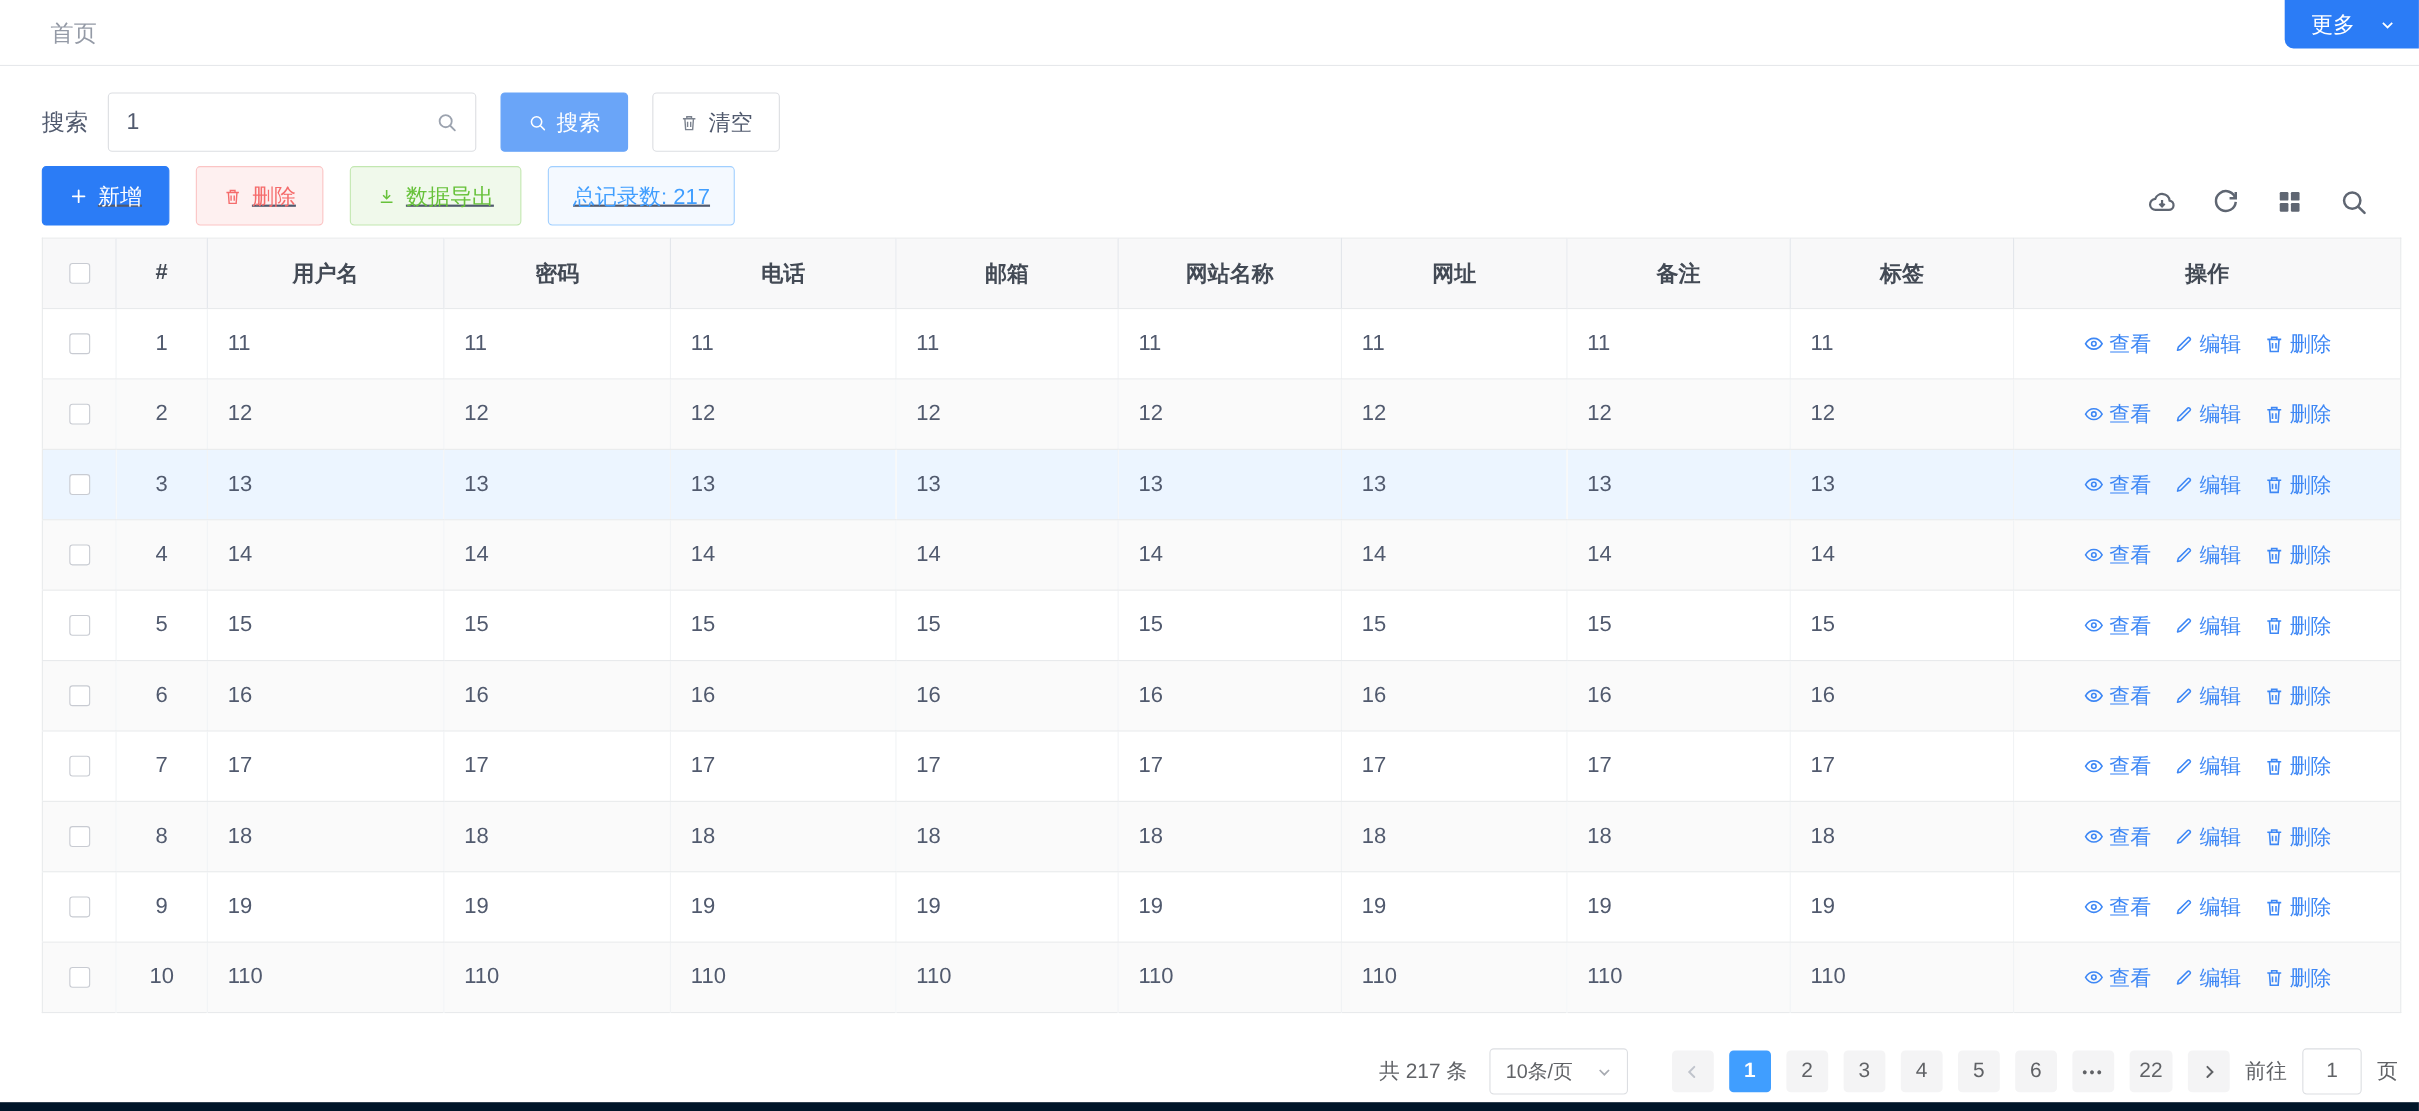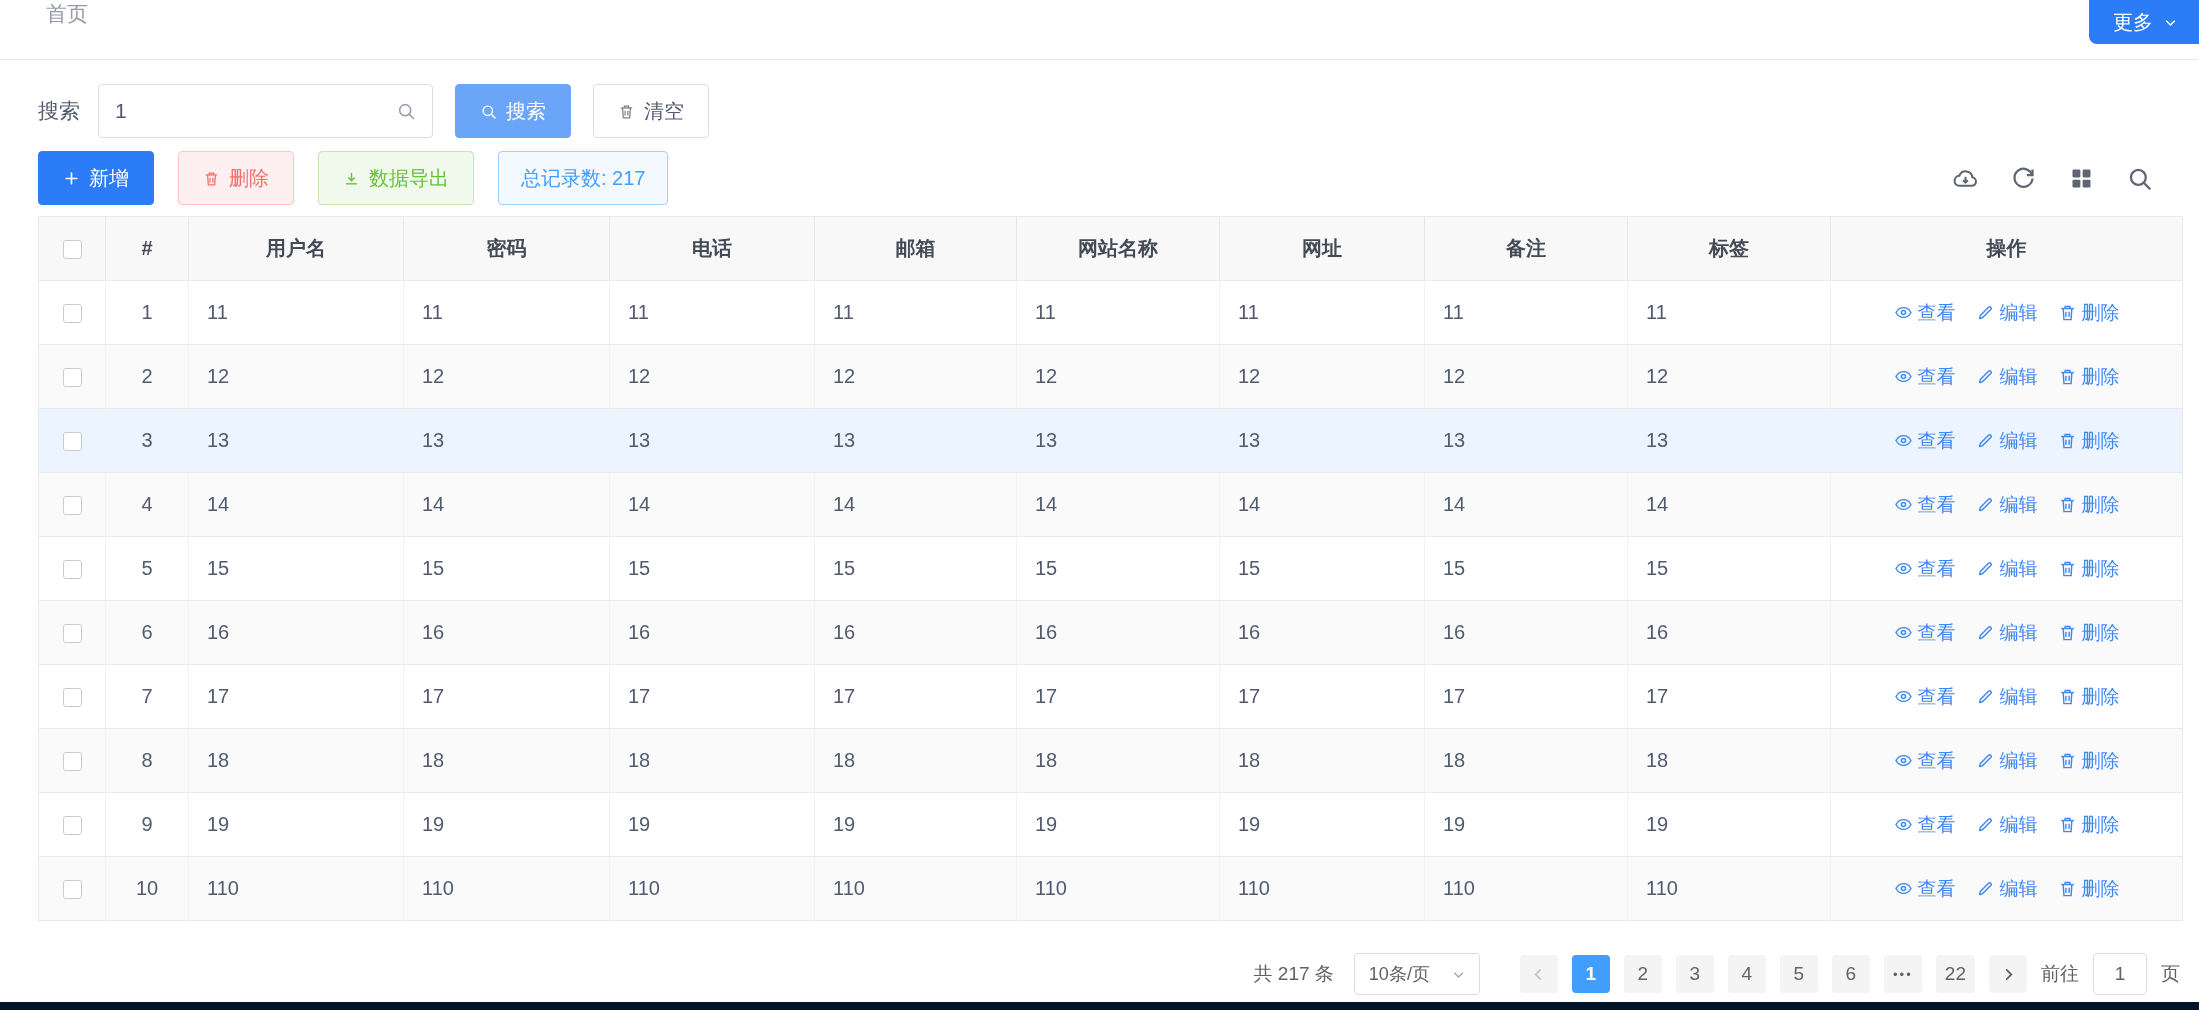--- a/index.html
+++ b/index.html
@@ -19,37 +19,36 @@
 
   
   .tabbar {
     height: 60px;
     display: flex;
     align-items: stretch;
     border-bottom: 1px solid #e6e8eb;
     padding-left: 18px;
     position: relative;
     background: #fff;
-    flex-direction: column;
   }
   .tab {
     display: flex; align-items: center; gap: 10px;
     padding: 0 28px; font-size: 21px; color: #949aa6;
     cursor: pointer; position: relative;
   }
   .tab.active { color: #2b7cf6; }
   .tab.active::after {
     content: ''; position: absolute; left: 6px; right: 6px; bottom: -1px;
     height: 3px; background: #2b7cf6;
   }
   .tab-close { font-size: 22px; color: #2b7cf6; line-height: 1; cursor: pointer; }
   .more-btn {
     position: absolute; top: 0; right: 0; height: 44px; padding: 0 20px 0 24px;
     background: #2b7cf6; color: #fff; border: none; font-size: 20px;
-    display: flex; align-items: center; gap: 9px;
+    display: flex; align-items: center; gap: 21px;
     border-radius: 0 0 0 8px; cursor: pointer;
     font-family: "Liberation Sans", sans-serif;
   }
 
   
   .search-row { display: flex; align-items: center; margin: 24px 38px 0 38px; }
   .search-label { font-size: 21px; color: #515a6e; margin-right: 18px; }
   .input-wrap {
     width: 335px; height: 54px; border: 1px solid #dcdee2; border-radius: 4px;
     display: flex; align-items: center; padding: 0 16px; background: #fff; gap: 10px;
@@ -64,21 +63,21 @@
     height: 54px; display: inline-flex; align-items: center; justify-content: center;
     gap: 9px; padding: 0 24px; border-radius: 4px; font-size: 20px;
     border: 1px solid transparent; cursor: pointer; white-space: nowrap;
     font-family: "Liberation Sans", sans-serif; background: #fff;
   }
   .btn-search { margin-left: 22px; background: #6aa5f8; border-color: #6aa5f8; color: #fff; }
   .btn-clear  { margin-left: 22px; background: #fff; border-color: #dcdee2; color: #515a6e; }
   .btn-clear .ic { color: #7b828e; }
 
   
-  .toolbar-row { display: flex; align-items: center; margin: 13px 38px 0 38px; }
+  .toolbar-row { display: flex; align-items: flex-end; margin: 13px 38px 0 38px; text-decoration: underline; }
   .btn-add    { background: #2b7cf6; border-color: #2b7cf6; color: #fff; }
   .btn-delete { background: #fef0f0; border-color: #fbc4c4; color: #f56c6c; margin-left: 24px; }
   .btn-export { background: #f0f9eb; border-color: #c2e7b0; color: #67c23a; margin-left: 24px; }
   .total-badge {
     margin-left: 24px; height: 54px; display: inline-flex; align-items: center;
     padding: 12px 22px; border: 1px solid #a0cfff; color: #409eff;
     border-radius: 4px; font-size: 20px; background: #f4f9ff; white-space: nowrap;
   }
   .toolbar-icons { margin-left: auto; display: flex; align-items: center; gap: 14px; }
   .icon-btn {

